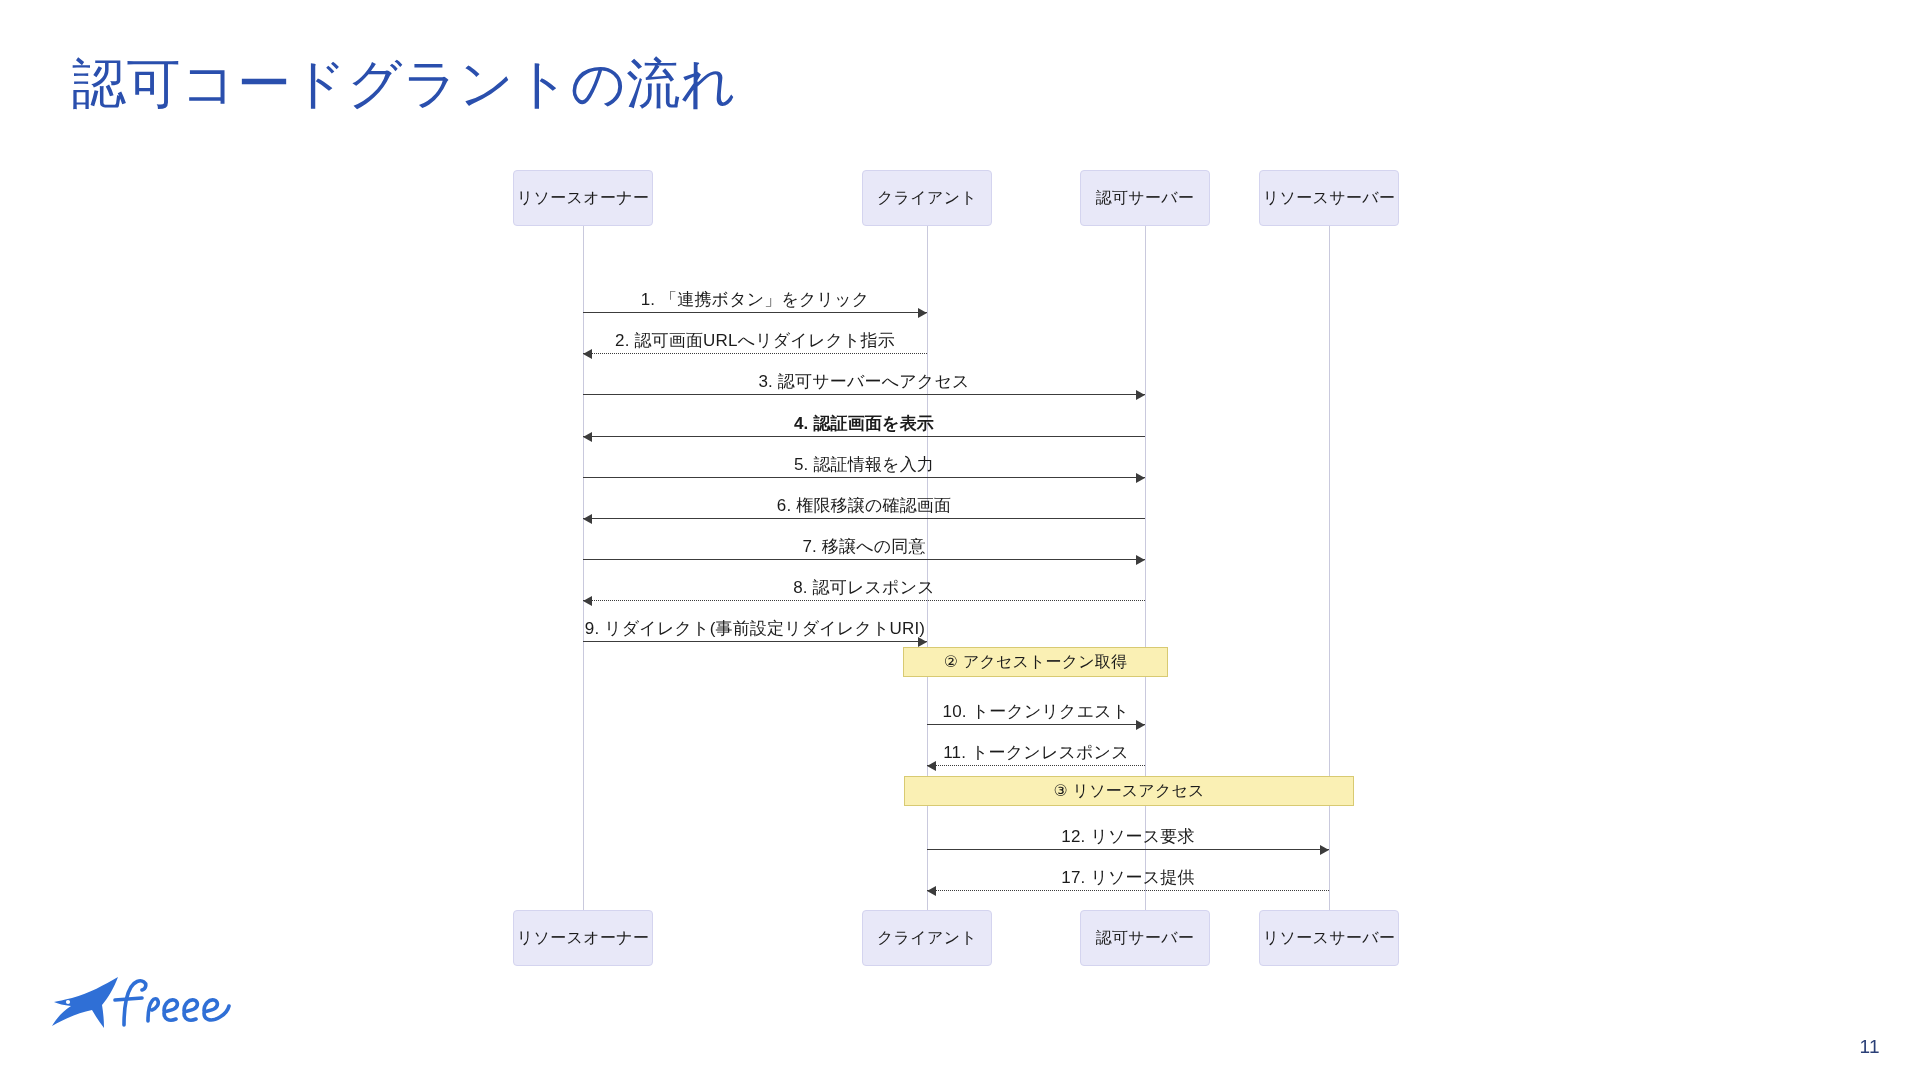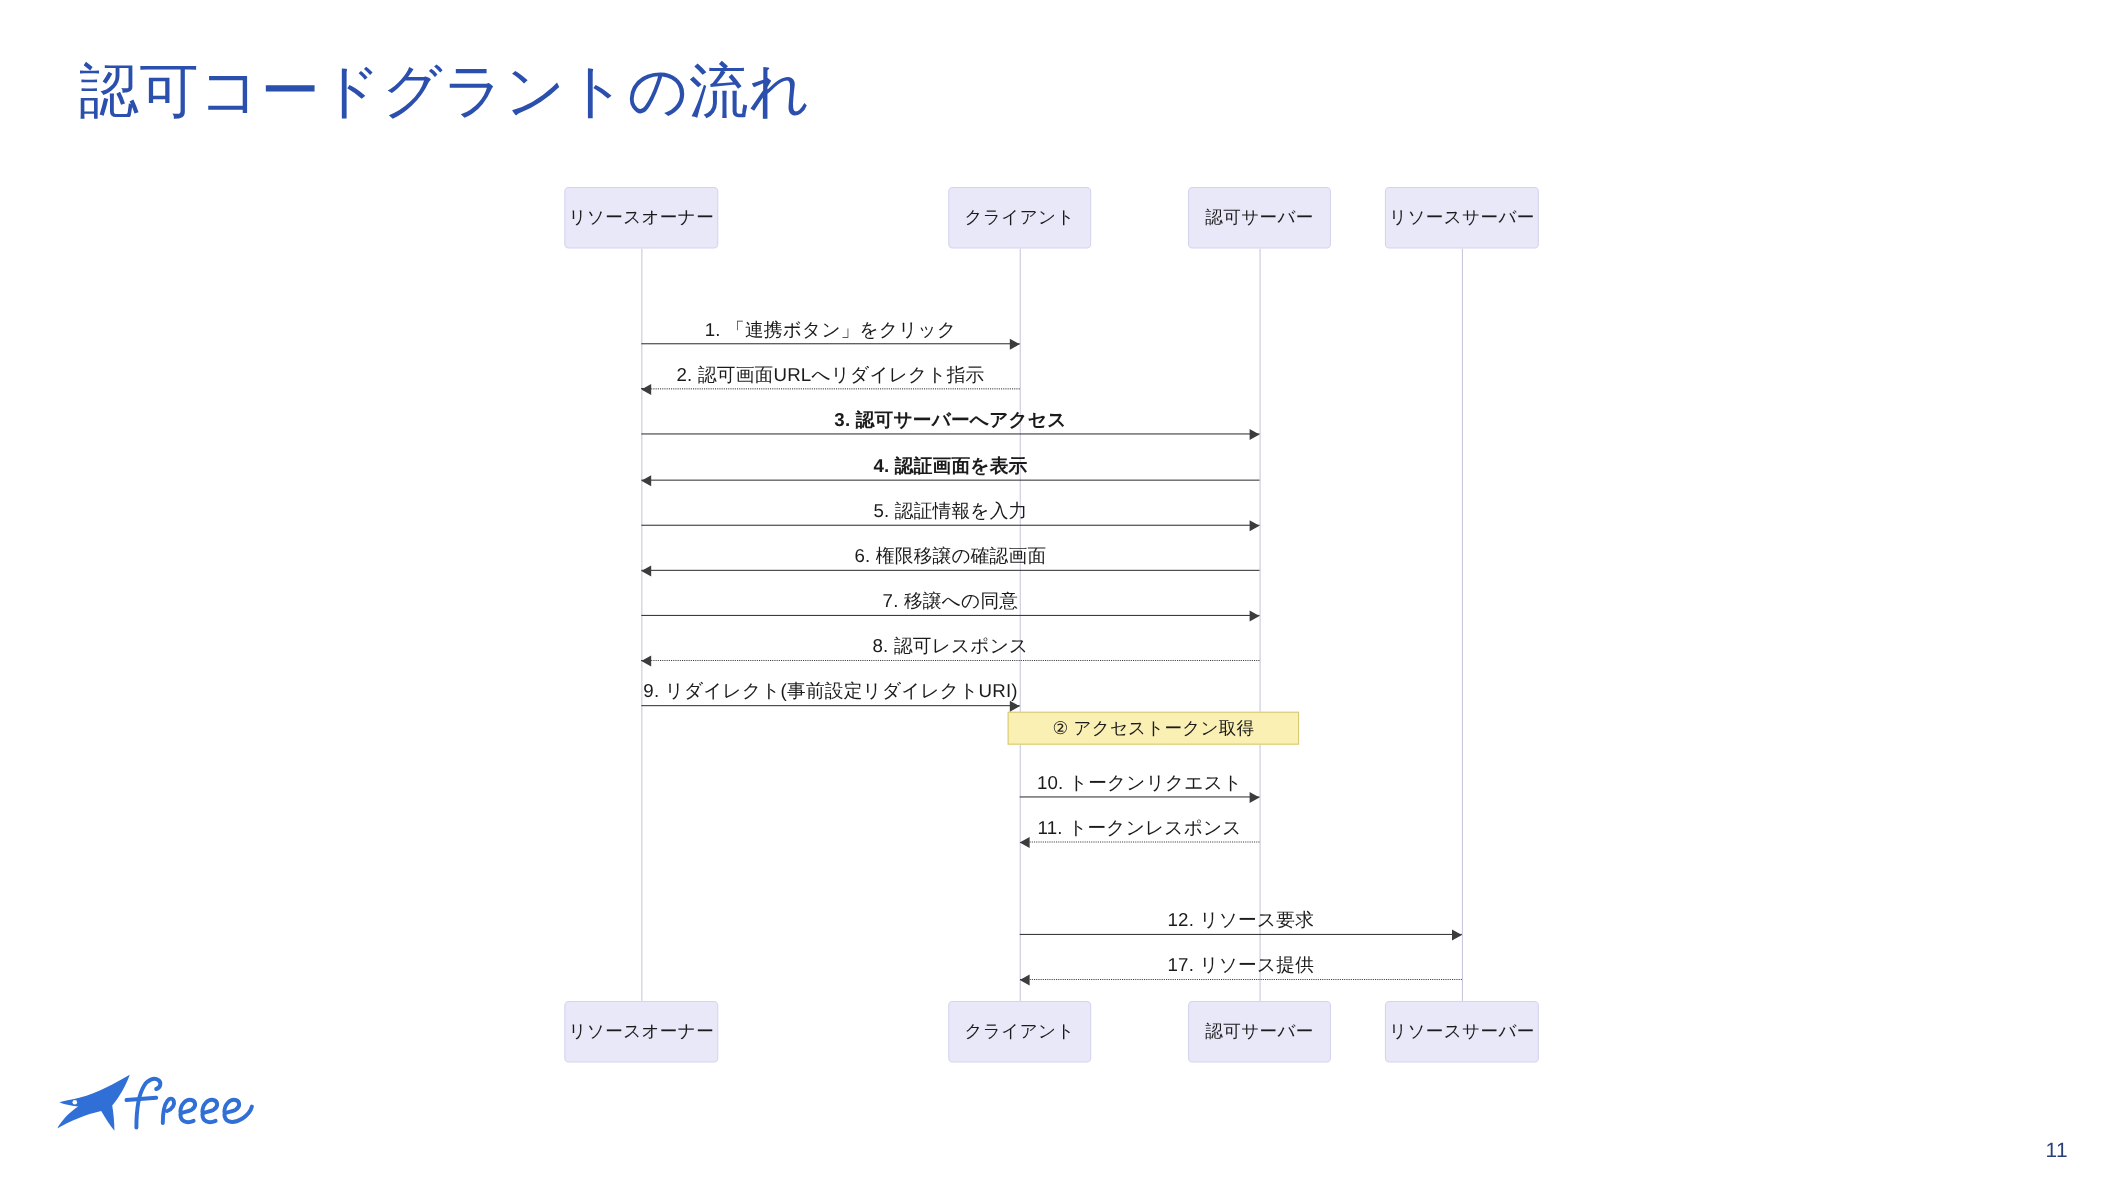--- a/index.html
+++ b/index.html
@@ -154,30 +154,33 @@
     </div>
     <div class="participant" style="left: 862px; width: 130px; top: 910px; background: rgb(232, 232, 248); border-color: rgb(212, 212, 239);">
       <div class="">クライアント</div>
     </div>
     <div class="participant" style="left: 1080px; width: 130px; top: 910px; background: rgb(232, 232, 248); border-color: rgb(212, 212, 239);">
       <div class="">認可サーバー</div>
     </div>
     <div class="participant" style="left: 1259px; width: 140px; top: 910px; background: rgb(232, 232, 248); border-color: rgb(212, 212, 239);">
       <div class="">リソースサーバー</div>
     </div>
-    <div class="section-band" style="left: 903px; width: 265px; top: 647px; background: rgb(250, 240, 180); border-color: rgb(216, 202, 114); margin-left: 13px;">
+    <div class="section-band" style="left: 903px; width: 265px; top: 647px; background: rgb(250, 240, 180); border-color: rgb(216, 202, 114);">
       <div class="">② アクセストークン取得</div>
+    </div>
+    <div class="section-band" style="left: 904px; width: 450px; top: 776px; background: rgb(250, 240, 180); border-color: rgb(216, 202, 114);">
+      <div class="">③ リソースアクセス</div>
     </div>
     <div class="msg-label" style="left: 755px; top: 288px;">1. 「連携ボタン」をクリック</div>
     <div class="msg-line solid" style="left: 583px; width: 344px; top: 312px; border-top-color: rgb(60, 60, 60);"></div>
     <div class="arrow-head right" style="top: 307.5px; left: 918px; border-left-color: rgb(60, 60, 60);"></div>
     <div class="msg-label" style="left: 755px; top: 329px;">2. 認可画面URLへリダイレクト指示</div>
     <div class="msg-line dotted" style="left: 583px; width: 344px; top: 353px; border-top-color: rgb(60, 60, 60);"></div>
     <div class="arrow-head left" style="top: 348.5px; left: 583px; border-right-color: rgb(60, 60, 60);"></div>
-    <div class="msg-label" style="left: 864px; top: 370px; font-weight: bold;">3. 認可サーバーへアクセス</div>
+    <div class="msg-label" style="left: 864px; top: 370px;">3. 認可サーバーへアクセス</div>
     <div class="msg-line solid" style="left: 583px; width: 562px; top: 394px; border-top-color: rgb(60, 60, 60);"></div>
     <div class="arrow-head right" style="top: 389.5px; left: 1136px; border-left-color: rgb(60, 60, 60);"></div>
     <div class="msg-label" style="left: 864px; top: 412px; font-weight: bold;">4. 認証画面を表示</div>
     <div class="msg-line solid" style="left: 583px; width: 562px; top: 436px; border-top-color: rgb(60, 60, 60);"></div>
     <div class="arrow-head left" style="top: 431.5px; left: 583px; border-right-color: rgb(60, 60, 60);"></div>
     <div class="msg-label" style="left: 864px; top: 453px;">5. 認証情報を入力</div>
     <div class="msg-line solid" style="left: 583px; width: 562px; top: 477px; border-top-color: rgb(60, 60, 60);"></div>
     <div class="arrow-head right" style="top: 472.5px; left: 1136px; border-left-color: rgb(60, 60, 60);"></div>
     <div class="msg-label" style="left: 864px; top: 494px;">6. 権限移譲の確認画面</div>
     <div class="msg-line solid" style="left: 583px; width: 562px; top: 518px; border-top-color: rgb(60, 60, 60);"></div>

